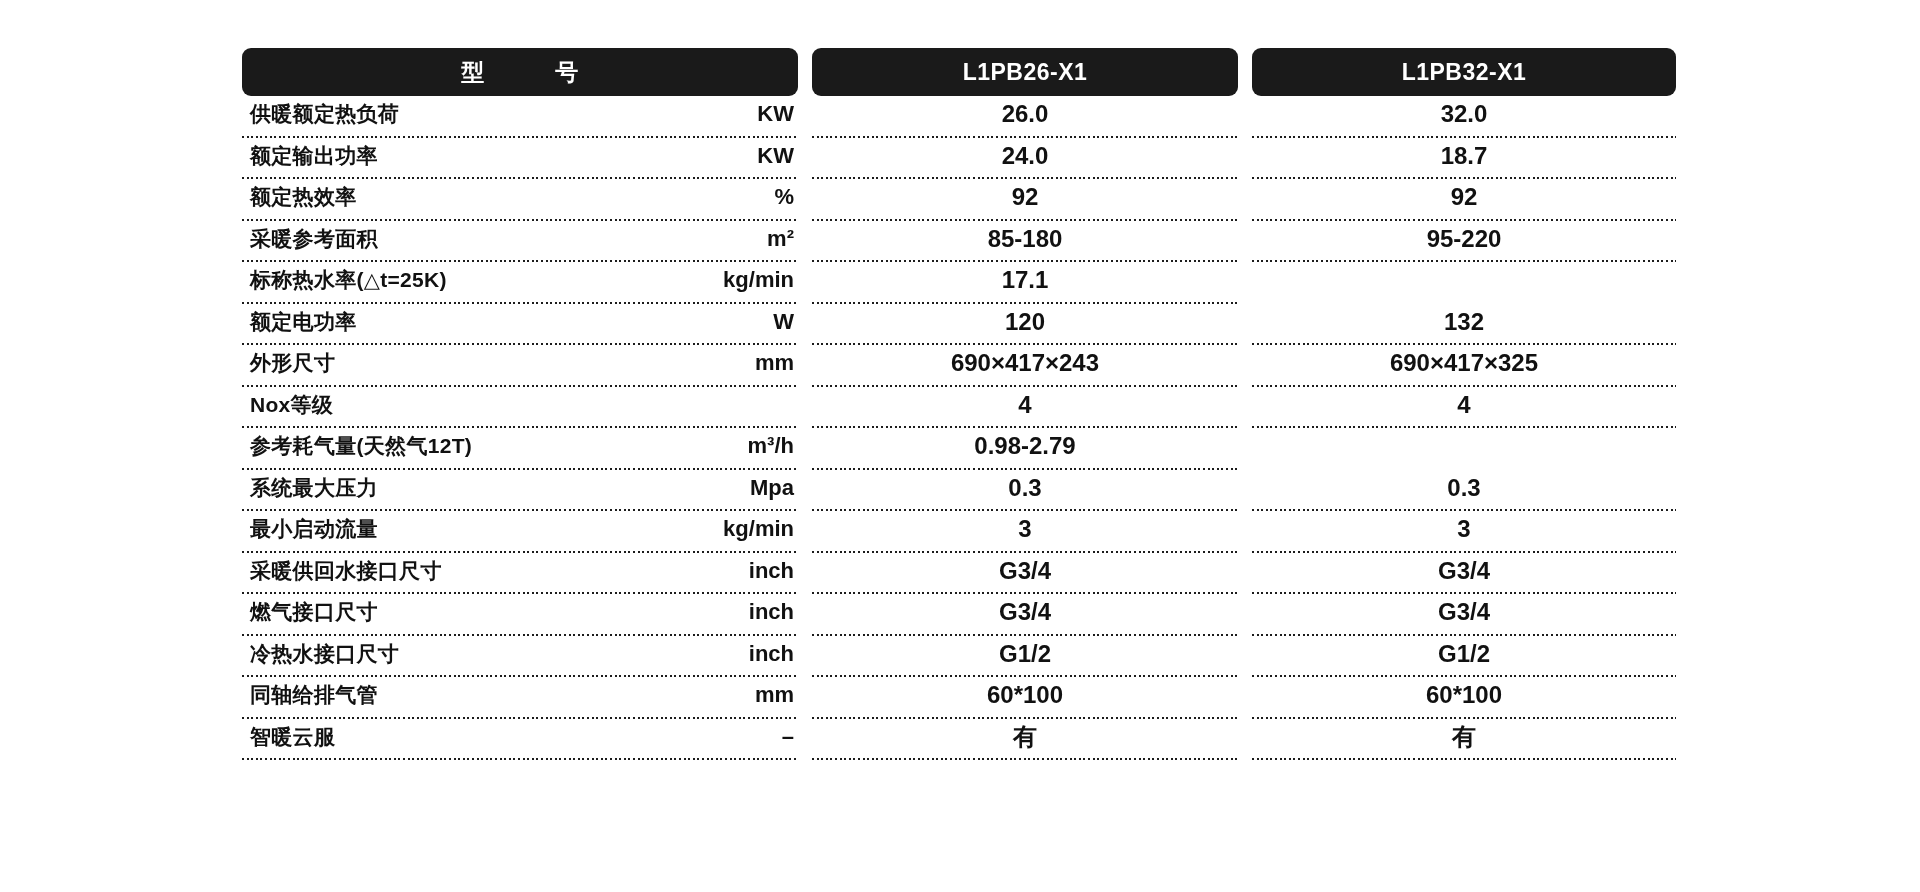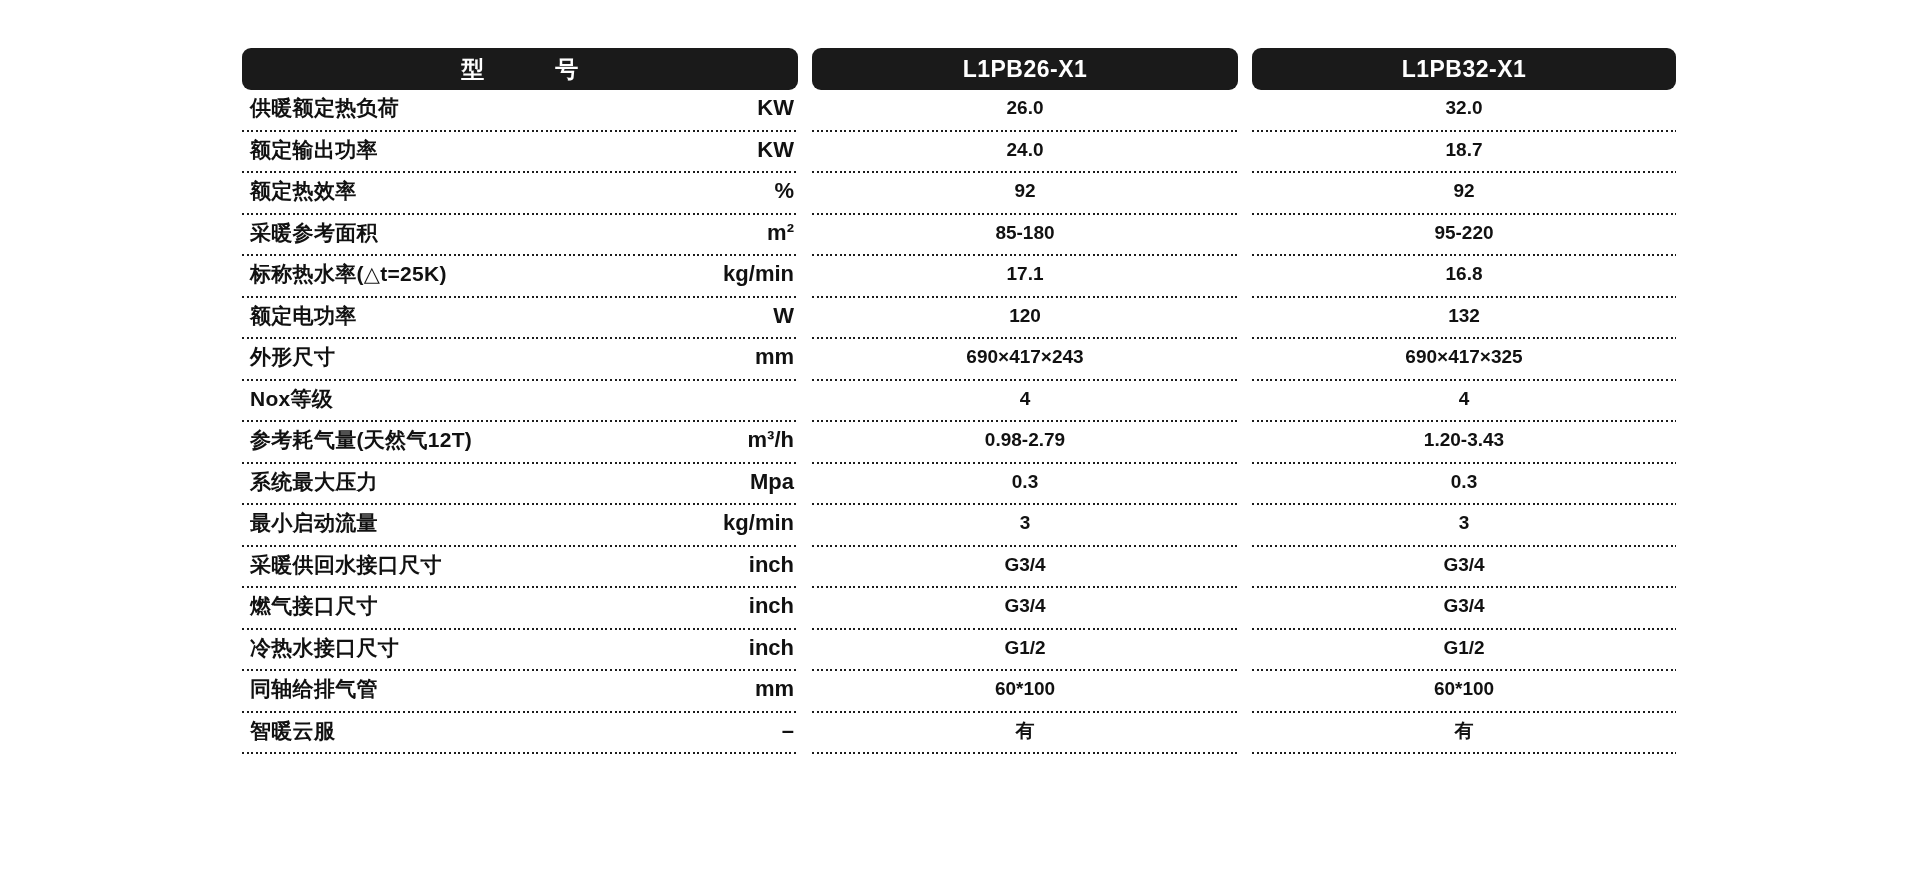--- a/index.html
+++ b/index.html
@@ -15,21 +15,21 @@
     position:absolute;
     left:242px;top:48px;
     width:1434px;
   }
   .head-row,.row{
     display:grid;
     grid-template-columns:556px 426px 424px;
     column-gap:14px;
   }
   .pill{
-    height:42px;
+    height:48px;
     background:#1a1a1a;
     border-radius:9px;
     color:#ffffff;
     font-size:23px;
     font-weight:700;
     display:flex;
     align-items:center;
     justify-content:center;
     letter-spacing:.5px;
     white-space:pre;
@@ -48,21 +48,21 @@
     content:"";
     position:absolute;
     left:0;right:0;bottom:0;
     height:2px;
     background-image:repeating-linear-gradient(90deg,#1c1c1c 0 2px,transparent 2px 4.6px);
   }
   .c1{justify-content:space-between;padding-left:8px;padding-right:4px;}
   .c1 .lbl{font-size:21px;letter-spacing:.3px;}
   .c1 .unit{font-size:22px;}
   .c2,.c3{justify-content:center;}
-  .val{font-size:19px;}
+  .val{font-size:24px;}
 </style>
 </head>
 <body>
 
 <div class="spec-table">
   <div class="head-row">
     <div class="pill">型　　　号</div>
     <div class="pill">L1PB26-X1</div>
     <div class="pill">L1PB32-X1</div>
   </div>
@@ -120,23 +120,20 @@
   </div>
 
   <div class="row">
     <div class="cell c1">
       <span class="lbl">标称热水率(△t=25K)</span>
       <span class="unit">kg/min</span>
     </div>
     <div class="cell c2">
       <span class="val">17.1</span>
     </div>
-    <div class="cell c3">
-      <span class="val">16.8</span>
-    </div>
   </div>
 
   <div class="row">
     <div class="cell c1">
       <span class="lbl">额定电功率</span>
       <span class="unit">W</span>
     </div>
     <div class="cell c2">
       <span class="val">120</span>
     </div>
@@ -172,23 +169,20 @@
   </div>
 
   <div class="row">
     <div class="cell c1">
       <span class="lbl">参考耗气量(天然气12T)</span>
       <span class="unit">m³/h</span>
     </div>
     <div class="cell c2">
       <span class="val">0.98-2.79</span>
     </div>
-    <div class="cell c3">
-      <span class="val">1.20-3.43</span>
-    </div>
   </div>
 
   <div class="row">
     <div class="cell c1">
       <span class="lbl">系统最大压力</span>
       <span class="unit">Mpa</span>
     </div>
     <div class="cell c2">
       <span class="val">0.3</span>
     </div>

